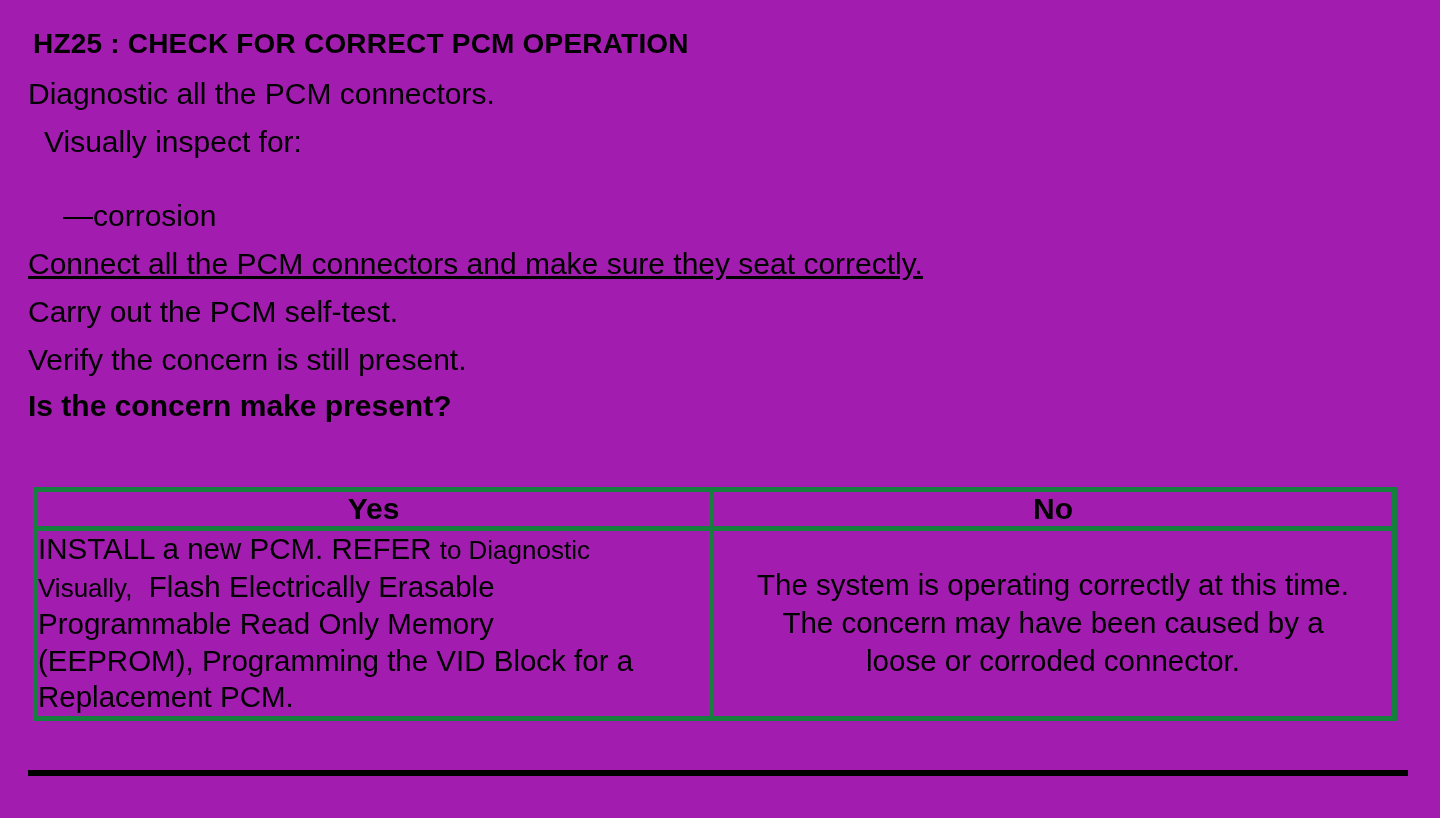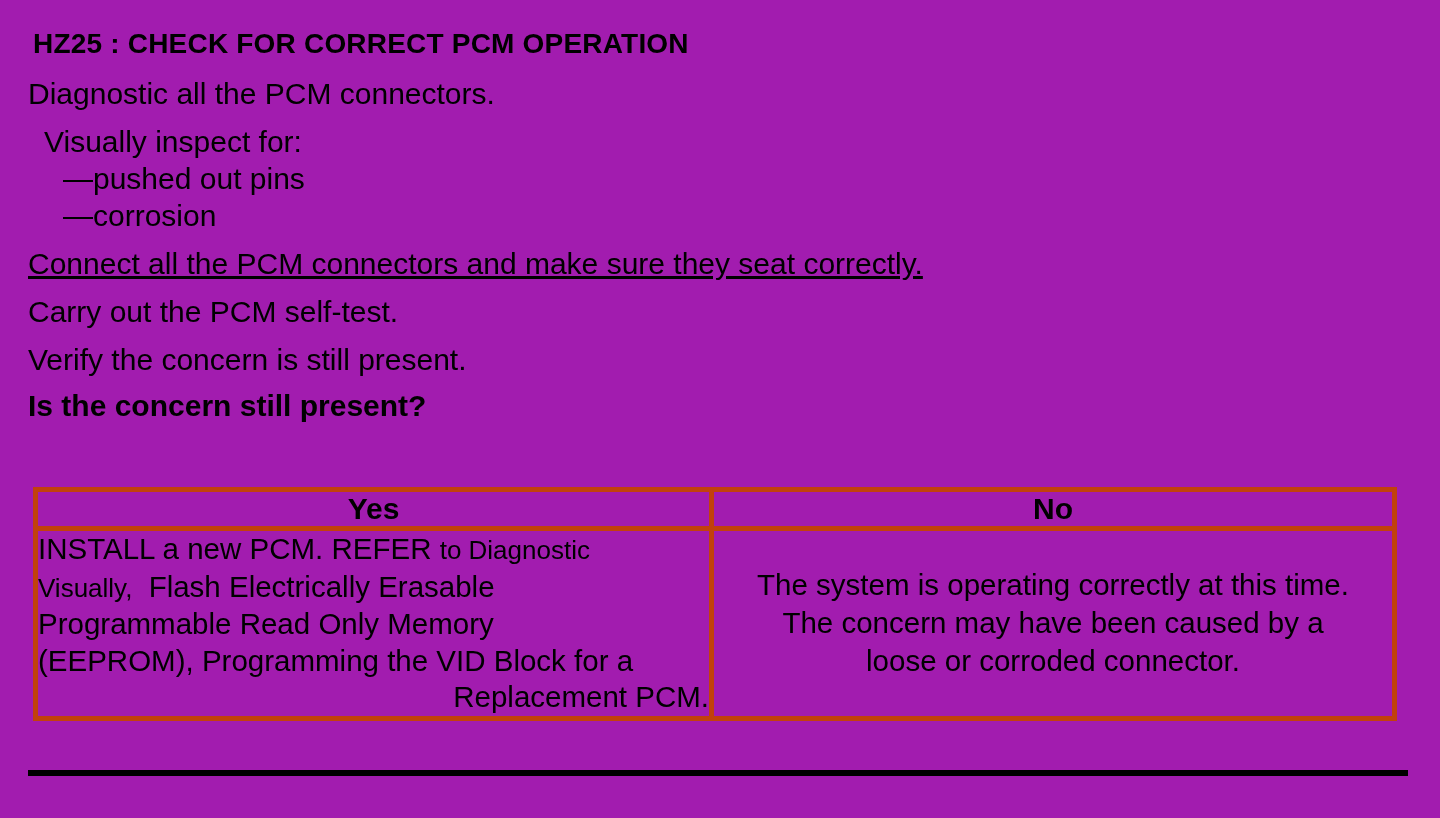--- a/index.html
+++ b/index.html
@@ -29,37 +29,37 @@
   .q  { left: 28px; top: 388px; }
 
   table.decision-table {
     position: absolute;
     left: 33px; top: 487px;
     width: 1364px;
     border-collapse: collapse;
     table-layout: fixed;
   }
   .decision-table th, .decision-table td {
-    border: 5px solid #c2410c;
+    border: 5px solid #15803d;
     padding: 0;
     overflow: hidden;
   }
   .decision-table th {
     height: 33px;
     font-size: 30px;
     font-weight: bold;
     text-align: center;
     vertical-align: middle;
   }
   .decision-table td { height: 184px; font-size: 29.5px; }
   .yes-cell { vertical-align: top; padding: 2px 0 0 2px; }
   .no-cell  { vertical-align: middle; padding-left: 3px; text-align: center; }
   .cell-line { line-height: 36.5px; white-space: nowrap; }
   .no-cell .cell-line { line-height: 38px; }
-  .centered { text-align: right; }
+  .centered { text-align: left; }
   .small { font-size: 26px; }
   .gapped { margin-left: 8px; }
 
   .bottom-rule {
     position: absolute;
     left: 28px; top: 770px;
     width: 1380px; height: 6px;
     background: #000000;
   }
 </style>
@@ -67,31 +67,30 @@
 <body>
 
 <div class="page">
 
   <div class="abs heading">HZ25 : CHECK FOR CORRECT PCM OPERATION</div>
 
   <div class="abs body-line p1">Diagnostic all the PCM connectors.</div>
 
   <div class="abs body-line p2">Visually inspect for:</div>
 
-  <div class="abs body-line b1">—pushed out pins</div>
 
   <div class="abs body-line b2">—corrosion</div>
 
   <div class="abs body-line p3">Connect all the PCM connectors and make sure they seat correctly.</div>
 
   <div class="abs body-line p4">Carry out the PCM self-test.</div>
 
   <div class="abs body-line p5">Verify the concern is still present.</div>
 
-  <div class="abs body-line bold q">Is the concern still present?</div>
+  <div class="abs body-line bold q">Is the concern make present?</div>
 
   <table class="decision-table">
     <colgroup>
       <col style="width:676px">
       <col>
     </colgroup>
     <thead>
       <tr>
         <th>Yes</th>
         <th>No</th>

